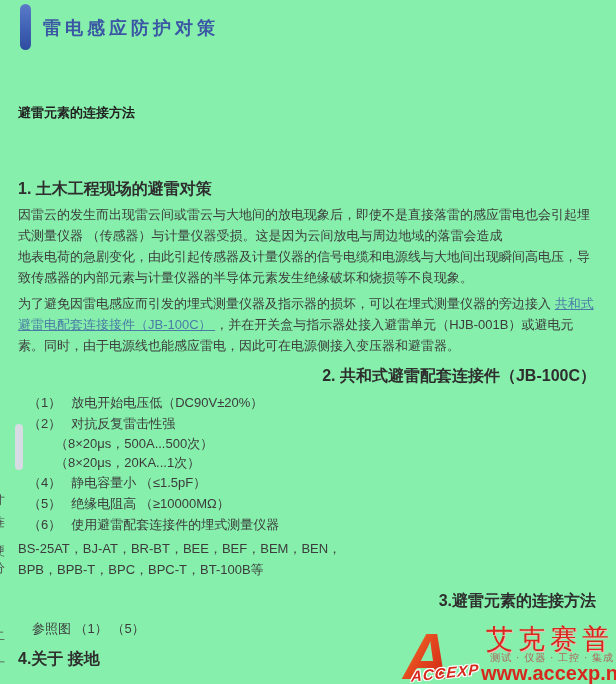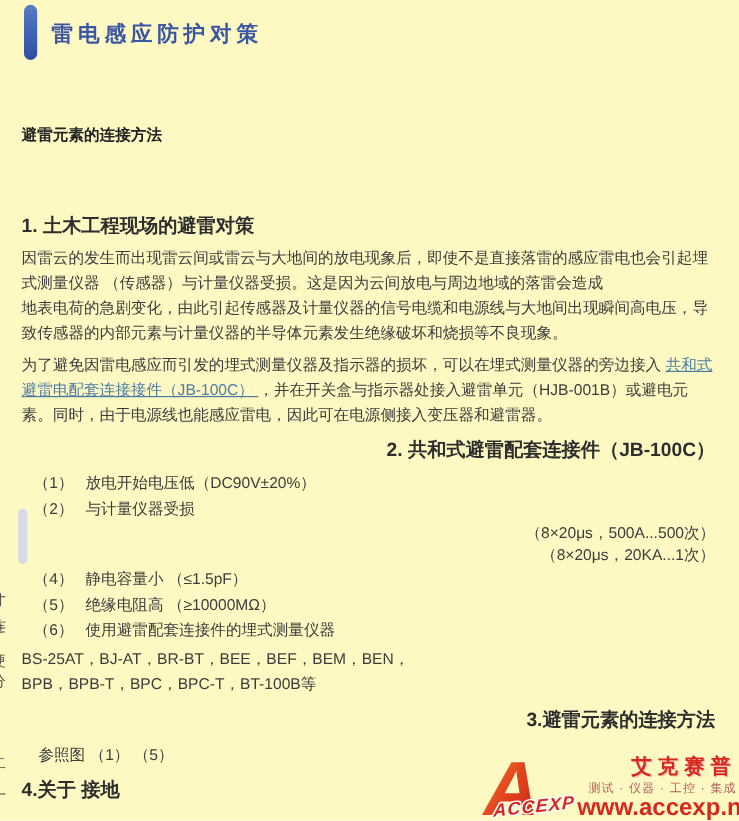--- a/index.html
+++ b/index.html
@@ -1,19 +1,19 @@
 <!DOCTYPE html>
 <html><head>
 <meta charset="utf-8">
 <style>
   * { margin:0; padding:0; box-sizing:border-box; }
   html,body { background:#fff; }
   body { font-family:"Liberation Sans","DejaVu Sans",sans-serif; }
   .page {
-    position:relative; width:616px; height:684px; background:#fef9c3;
+    position:relative; width:616px; height:684px; background:#86efac;
     overflow:hidden; color:#3c3c3c;
   }
   
   .doc-header { display:flex; align-items:flex-start; margin:4px 0 0 20px; height:50px; }
   .header-bar {
     width:11px; height:46px; border-radius:6px;
     background:linear-gradient(#5b7bc8 0%, #4466b8 45%, #2f4da0 100%);
   }
   .doc-title {
     margin:12px 0 0 12px; font-size:18px; font-weight:bold;
@@ -27,21 +27,21 @@
   .h2 { margin-top:9px;text-align:right; }
   .h3 { margin-top:10px;text-align:right; }
   .h4 { margin-top:9px; }
   .body-p { margin-top:5px; }
   .block { display:block; }
   .link { color:#4a7ca6; text-decoration:underline; cursor:pointer; }
   
   .list { margin:6px 0 0 10px; }
   .li { line-height:21px; }
   .li-label { margin-right:10px; }
-  .li-sub { line-height:19px; margin-left:27px;text-align:right; }
+  .li-sub { line-height:19px; margin-left:27px; }
   .models { margin-top:3px; }
   .ref { margin:7px 0 0 14px; }
   
   .edge-frag { position:absolute; left:-7px; width:14px; font-size:12px; color:#4a4a4a; overflow:hidden; }
   .left-gray-bar {
     position:absolute; left:15px; top:424px; width:8px; height:46px;
     border-radius:4px; background:#d7dbe4;
   }
   
   .watermark { position:absolute; right:2px; bottom:1px; display:flex; align-items:flex-end; z-index:5; }
@@ -49,21 +49,21 @@
   .wm-accexp {
     position:absolute; left:12px; bottom:2px;
     font-size:15px; font-weight:bold; font-style:italic; letter-spacing:1px;
     color:#d7281e;
     text-shadow:-1px -1px 0 #fff, 1px -1px 0 #fff, -1px 1px 0 #fff, 1px 1px 0 #fff;
     transform:rotate(-6deg) skewX(-8deg);
     white-space:nowrap;
   }
   .wm-right { width:133px; text-align:right; padding-bottom:1px; }
   .wm-brand {
-    font-size:17px; font-weight:bold; color:#d7281e; letter-spacing:5px;
+    font-size:27px; font-weight:normal; color:#d7281e; letter-spacing:5px;
     line-height:26px; white-space:nowrap;
     text-shadow:1px 1px 0 #f7b9b2;
   }
   .wm-tagline { font-size:10px; color:#b0625a; letter-spacing:1px; line-height:12px; white-space:nowrap; }
   .wm-url { font-size:20px; font-weight:bold; color:#d7281e; line-height:18px; white-space:nowrap; }
 </style>
 </head>
 <body>
 
 <div class="page">
@@ -77,21 +77,21 @@
 
     <div class="subtitle">避雷元素的连接方法</div>
 
     <h2 class="sec-heading h1">1. 土木工程现场的避雷对策</h2>
     <p class="body-p"><span>因雷云的发生而出现雷云间或雷云与大地间的放电现象后，即使不是直接落雷的感应雷电也会引起埋式测量仪器 （传感器）与计量仪器受损。这是因为云间放电与周边地域的落雷会造成</span><span class="block">地表电荷的急剧变化，由此引起传感器及计量仪器的信号电缆和电源线与大地间出现瞬间高电压，导致传感器的内部元素与计量仪器的半导体元素发生绝缘破坏和烧损等不良现象。</span></p>
     <p class="body-p"><span>为了避免因雷电感应而引发的埋式测量仪器及指示器的损坏，可以在埋式测量仪器的旁边接入 </span><a class="link">共和式避雷电配套连接接件（JB-100C） </a><span>，并在开关盒与指示器处接入避雷单元（HJB-001B）或避电元素。同时，由于电源线也能感应雷电，因此可在电源侧接入变压器和避雷器。</span></p>
 
     <h2 class="sec-heading h2">2. 共和式避雷配套连接件（JB-100C）</h2>
     <div class="list">
       <div class="li"><span class="li-label">（1）</span><span>放电开始电压低（DC90V±20%）</span></div>
-      <div class="li"><span class="li-label">（2）</span><span>与计量仪器受损</span></div>
+      <div class="li"><span class="li-label">（2）</span><span>对抗反复雷击性强</span></div>
       <div class="li-sub">（8×20μs，500A...500次）</div>
       <div class="li-sub">（8×20μs，20KA...1次）</div>
       <div class="li"><span class="li-label">（4）</span><span>静电容量小 （≤1.5pF）</span></div>
       <div class="li"><span class="li-label">（5）</span><span>绝缘电阻高 （≥10000MΩ）</span></div>
       <div class="li"><span class="li-label">（6）</span><span>使用避雷配套连接件的埋式测量仪器</span></div>
     </div>
     <div class="models">
         <span class="block">BS-25AT，BJ-AT，BR-BT，BEE，BEF，BEM，BEN，</span>
         <span class="block">BPB，BPB-T，BPC，BPC-T，BT-100B等</span>
       </div>

